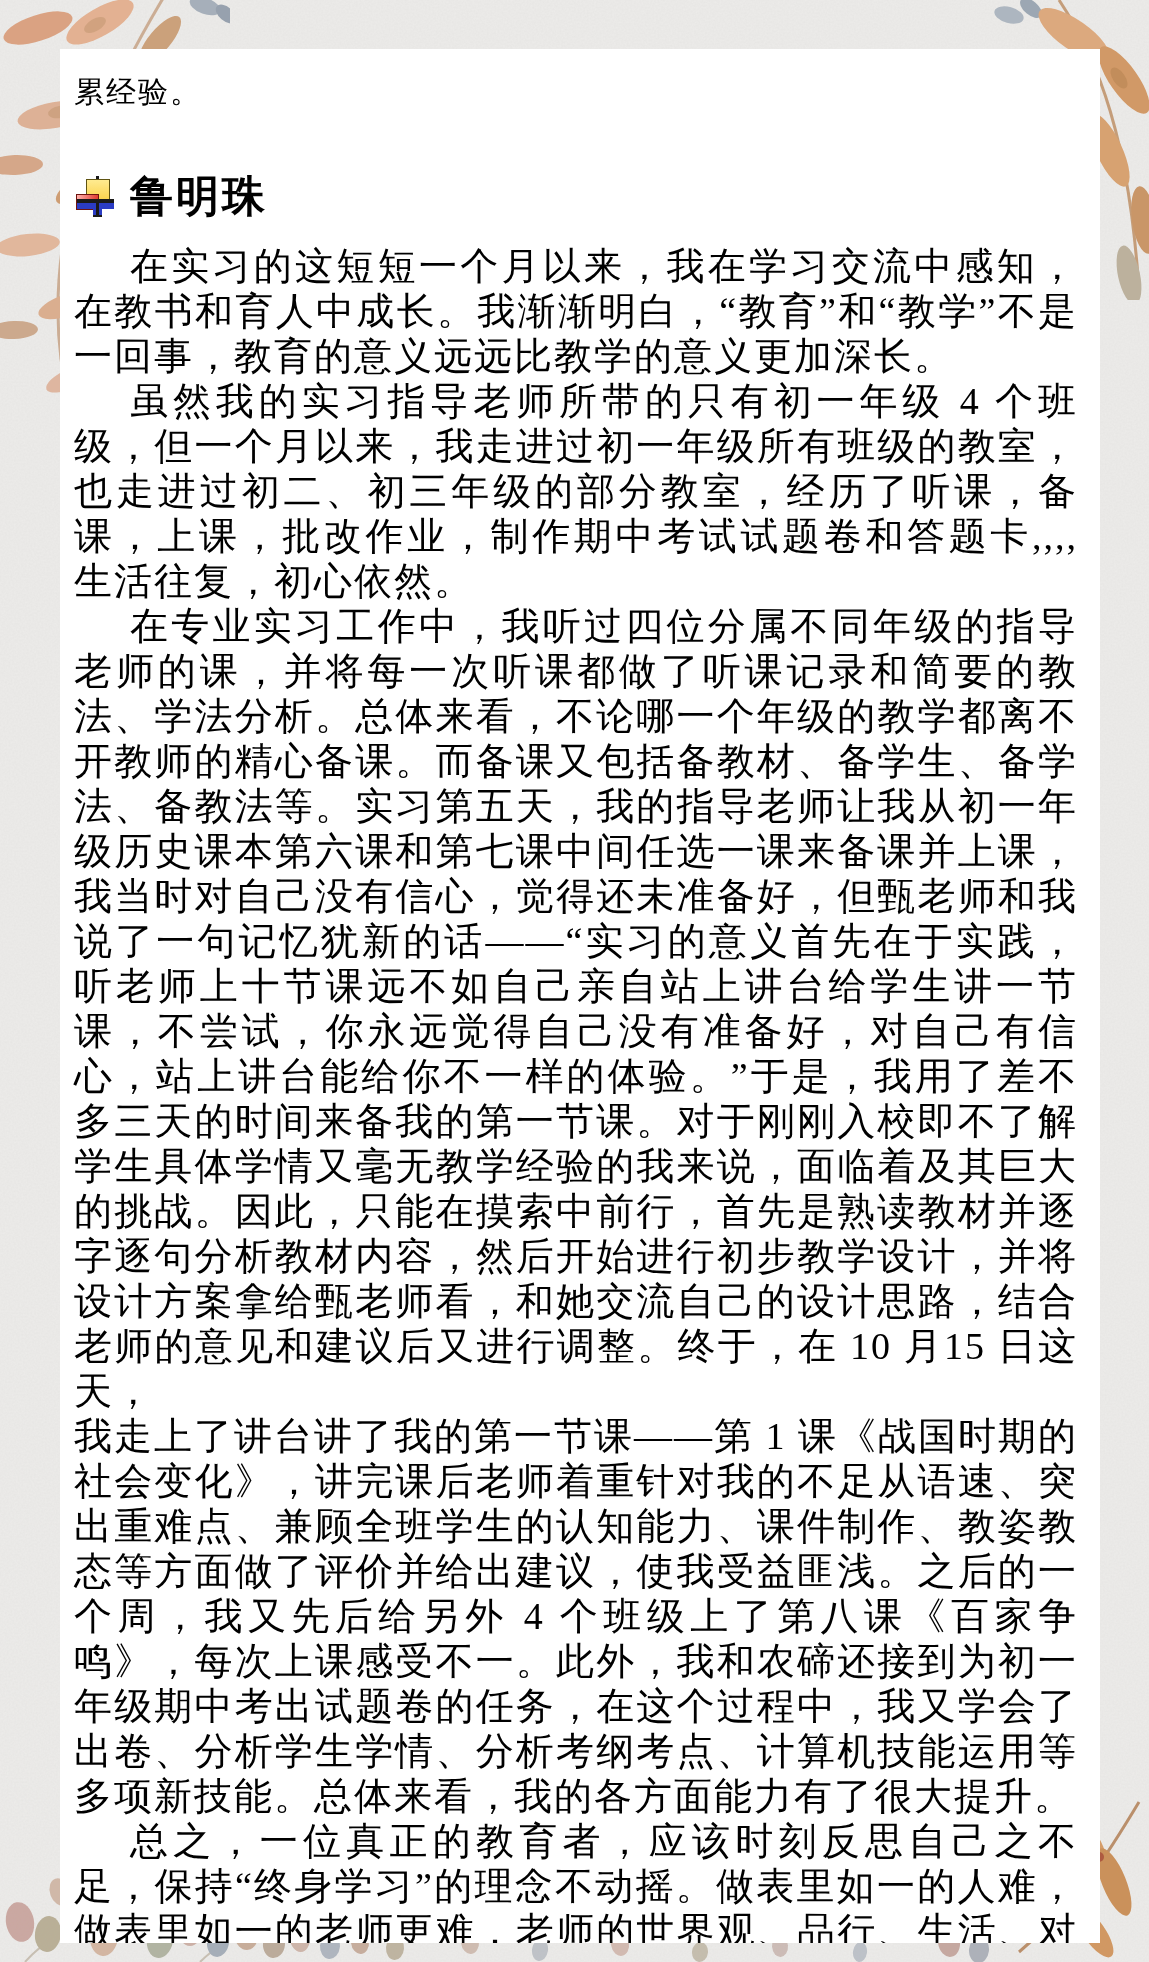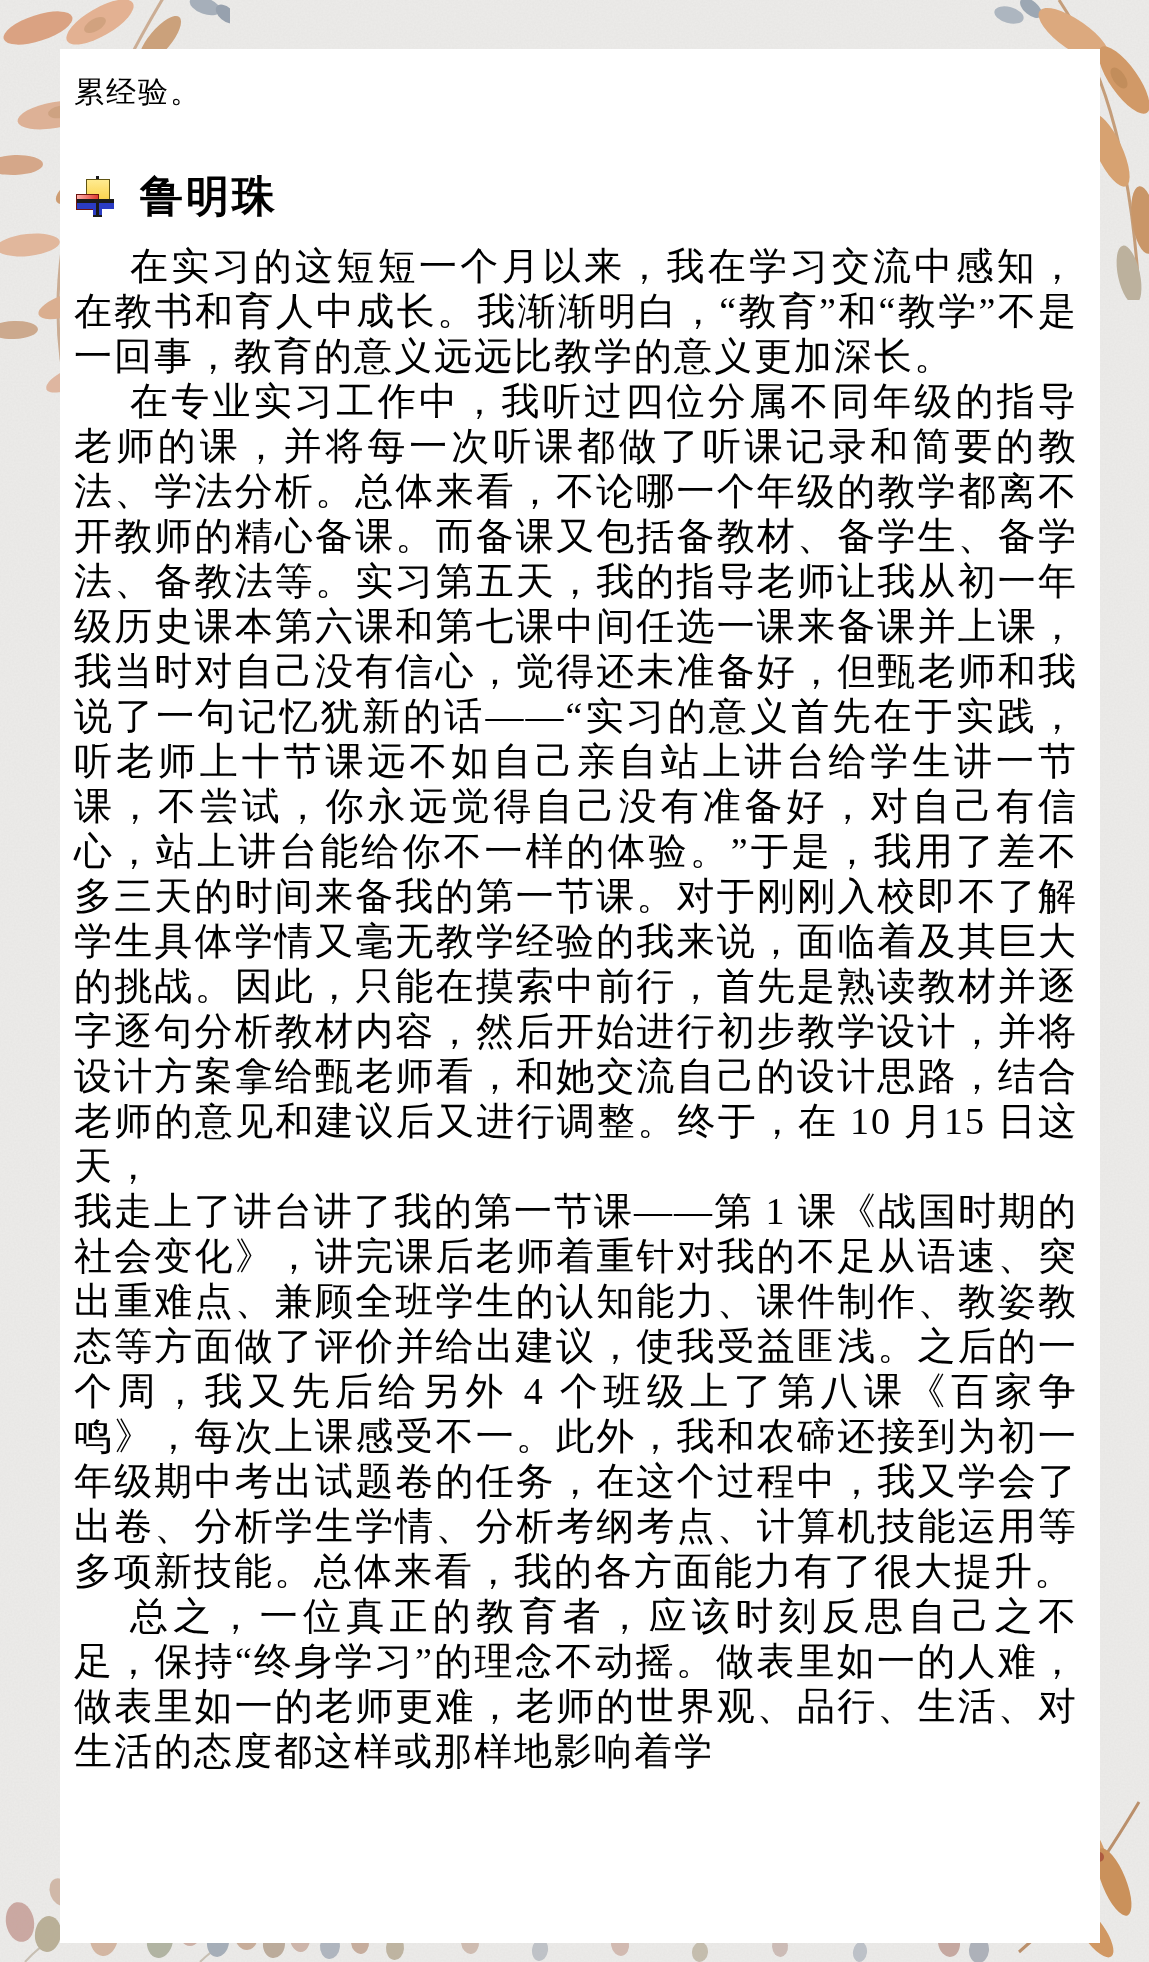--- a/index.html
+++ b/index.html
@@ -9,21 +9,21 @@
   .deco{z-index:1;}
   .deco-tl{left:0;top:0;}
   .deco-tr{right:0;top:0;}
   .deco-bl{left:0;bottom:0;}
   .deco-br{right:0;bottom:0;}
   .deco-bs{left:0;bottom:0;}
   .card{position:absolute;left:60px;top:49px;width:1040px;height:1894px;background:#ffffff;
         z-index:2;box-sizing:border-box;padding:12px 22px 0 14px;overflow:hidden;}
   .frag{margin:8px 0 0 0;font-family:"Liberation Serif","DejaVu Serif",serif;
         font-size:30px;line-height:45px;letter-spacing:2px;color:#000;}
-  .heading{display:flex;align-items:center;gap:24px;margin:56px 0 0 2px;
+  .heading{display:flex;align-items:center;gap:14px;margin:56px 0 0 2px;
            font-family:"Liberation Sans","DejaVu Sans",sans-serif;
            font-weight:bold;font-size:43px;line-height:52px;letter-spacing:3px;color:#000;}
   .bullet{position:relative;width:40px;height:40px;flex:0 0 40px;}
   .bullet .yellow{position:absolute;left:10px;top:3px;width:22px;height:21px;
                   background:linear-gradient(180deg,#ffeb90,#fbd149);border:1px solid #5f5312;}
   .bullet .red{position:absolute;left:0;top:18px;width:21px;height:14px;
                background:linear-gradient(90deg,#ffb0ab,#e03a2f);border:1px solid #6e1410;}
   .bullet .vline{position:absolute;left:20px;top:0;width:3px;height:24px;background:#1a1a1a;}
   .bullet .hblack{position:absolute;left:1px;top:23px;width:37px;height:4px;background:#1a1a1a;}
   .bullet .hblue{position:absolute;left:1px;top:27px;width:37px;height:6px;background:#2b3cc4;}
@@ -148,19 +148,20 @@
         <span class="hblack"></span>
         <span class="hblue"></span>
         <span class="vblue"></span>
         <span class="vline2"></span>
       </span>
       <span>鲁明珠</span>
     </h2>
 
     <div class="paras">
         <p class="indent">在实习的这短短一个月以来，我在学习交流中感知，在教书和育人中成长。我渐渐明白，“教育”和“教学”不是一回事，教育的意义远远比教学的意义更加深长。</p>
+        <p class="indent">虽然我的实习指导老师所带的只有初一年级 4 个班级，但一个月以来，我走进过初一年级所有班级的教室，也走进过初二、初三年级的部分教室，经历了听课，备课，上课，批改作业，制作期中考试试题卷和答题卡,,,,生活往复，初心依然。</p>
         <p class="indent">在专业实习工作中，我听过四位分属不同年级的指导老师的课，并将每一次听课都做了听课记录和简要的教法、学法分析。总体来看，不论哪一个年级的教学都离不开教师的精心备课。而备课又包括备教材、备学生、备学法、备教法等。实习第五天，我的指导老师让我从初一年级历史课本第六课和第七课中间任选一课来备课并上课，我当时对自己没有信心，觉得还未准备好，但甄老师和我说了一句记忆犹新的话——“实习的意义首先在于实践，听老师上十节课远不如自己亲自站上讲台给学生讲一节课，不尝试，你永远觉得自己没有准备好，对自己有信心，站上讲台能给你不一样的体验。”于是，我用了差不多三天的时间来备我的第一节课。对于刚刚入校即不了解学生具体学情又毫无教学经验的我来说，面临着及其巨大的挑战。因此，只能在摸索中前行，首先是熟读教材并逐字逐句分析教材内容，然后开始进行初步教学设计，并将设计方案拿给甄老师看，和她交流自己的设计思路，结合老师的意见和建议后又进行调整。终于，在 10 月15 日这天，</p>
         <p class="">我走上了讲台讲了我的第一节课——第 1 课《战国时期的社会变化》，讲完课后老师着重针对我的不足从语速、突出重难点、兼顾全班学生的认知能力、课件制作、教姿教态等方面做了评价并给出建议，使我受益匪浅。之后的一个周，我又先后给另外 4 个班级上了第八课《百家争鸣》，每次上课感受不一。此外，我和农碲还接到为初一年级期中考出试题卷的任务，在这个过程中，我又学会了出卷、分析学生学情、分析考纲考点、计算机技能运用等多项新技能。总体来看，我的各方面能力有了很大提升。</p>
         <p class="indent">总之，一位真正的教育者，应该时刻反思自己之不足，保持“终身学习”的理念不动摇。做表里如一的人难，做表里如一的老师更难，老师的世界观、品行、生活、对生活的态度都这样或那样地影响着学</p>
       </div>
 
   </div>
 </div>
 
 </body></html>

